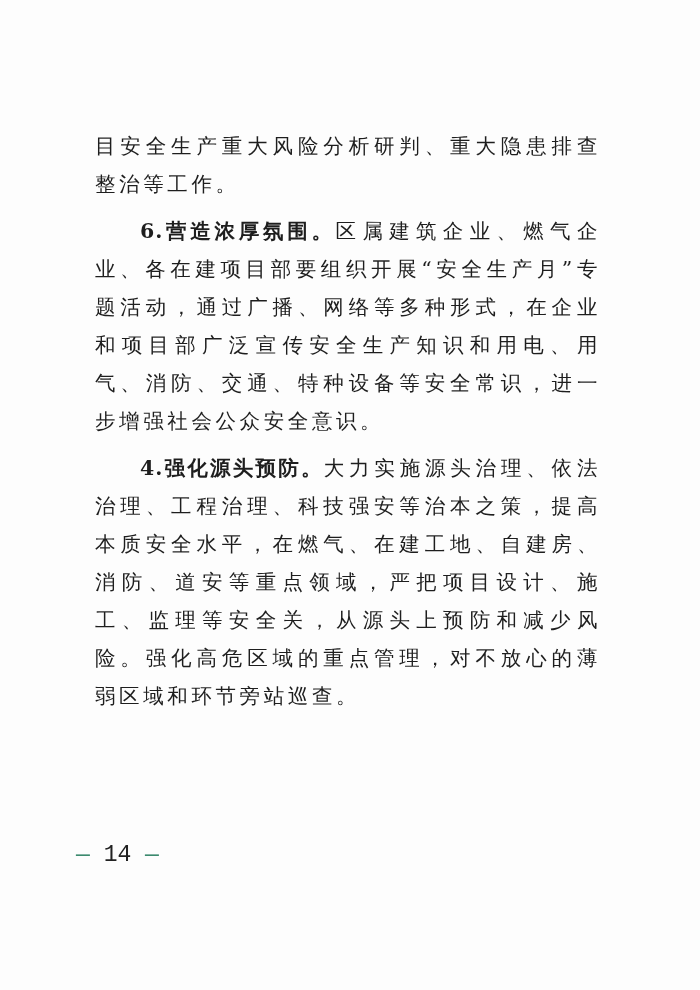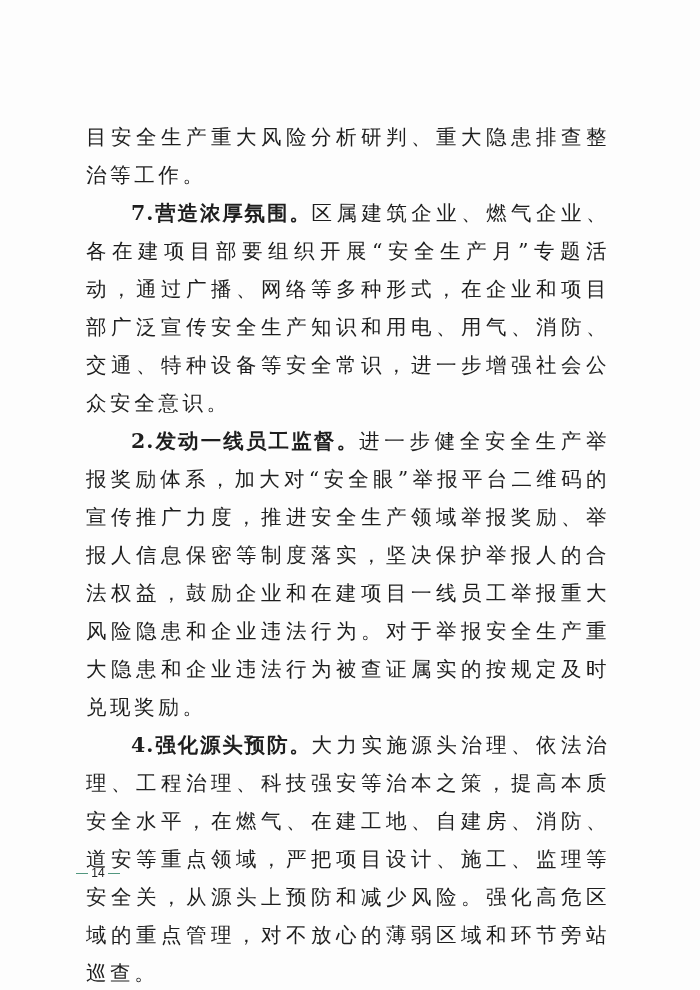--- a/index.html
+++ b/index.html
@@ -11,52 +11,49 @@
     font-family: "DejaVu Serif", "Liberation Serif", serif;
     color: #1e1e1e;
   }
   .page {
     position: absolute;
     left: 86px;
     top: 118px;
     width: 524px;
   }
   .para {
-    margin: 0;
+    margin: 9px;
     font-size: 20.5px;
     line-height: 38px;
     letter-spacing: 3.6px;
     text-align: justify;
     text-align-last: left;
     word-break: break-all;
   }
   .indent { text-indent: 45px; }
   .heading-run { font-weight: bold; letter-spacing: 1px; }
   .footer {
     position: absolute;
     left: 76px;
-    top: 866px;
-    font-size: 12px;
+    top: 842px;
+    font-size: 23px;
     color: #222;
-    font-family: Liberation Sans, sans-serif;
+    font-family: Liberation Mono, monospace;
   }
   .dash { color: #3c8a6e; }
 </style>
 </head>
 <body>
 
 <div class="page">
   <p class="para">
     <span>目安全生产重大风险分析研判、重大隐患排查整治等工作。</span>
   </p>
   <p class="para indent">
-    <span class="heading-run">7.营造浓厚氛围。</span><span>区属建筑企业、燃气企业、各在建项目部要组织开展“安全生产月”专题活动，通过广播、网络等多种形式，在企业和项目部广泛宣传安全生产知识和用电、用气、消防、交通、特种设备等安全常识，进一步增强社会公众安全意识。</span>
-  </p>
-  <p class="para indent">
-    <span class="heading-run">2.发动一线员工监督。</span><span>进一步健全安全生产举报奖励体系，加大对“安全眼”举报平台二维码的宣传推广力度，推进安全生产领域举报奖励、举报人信息保密等制度落实，坚决保护举报人的合法权益，鼓励企业和在建项目一线员工举报重大风险隐患和企业违法行为。对于举报安全生产重大隐患和企业违法行为被查证属实的按规定及时兑现奖励。</span>
+    <span class="heading-run">6.营造浓厚氛围。</span><span>区属建筑企业、燃气企业、各在建项目部要组织开展“安全生产月”专题活动，通过广播、网络等多种形式，在企业和项目部广泛宣传安全生产知识和用电、用气、消防、交通、特种设备等安全常识，进一步增强社会公众安全意识。</span>
   </p>
   <p class="para indent">
     <span class="heading-run">4.强化源头预防。</span><span>大力实施源头治理、依法治理、工程治理、科技强安等治本之策，提高本质安全水平，在燃气、在建工地、自建房、消防、道安等重点领域，严把项目设计、施工、监理等安全关，从源头上预防和减少风险。强化高危区域的重点管理，对不放心的薄弱区域和环节旁站巡查。</span>
   </p>
 
 </div>
 
 <div class="footer">
   <span class="dash">—</span>
   <span>14</span>

